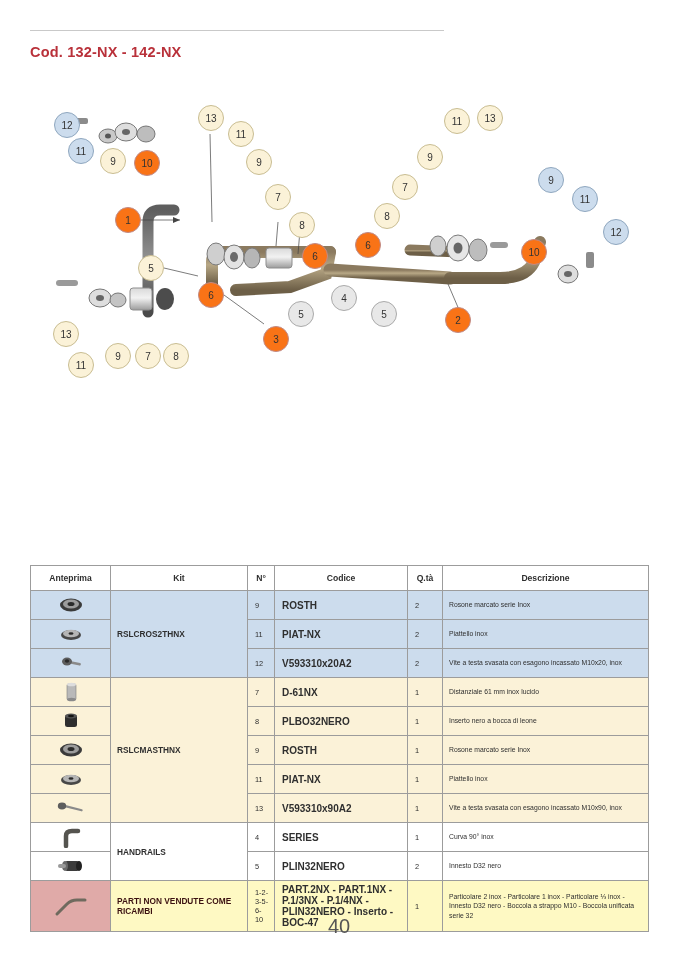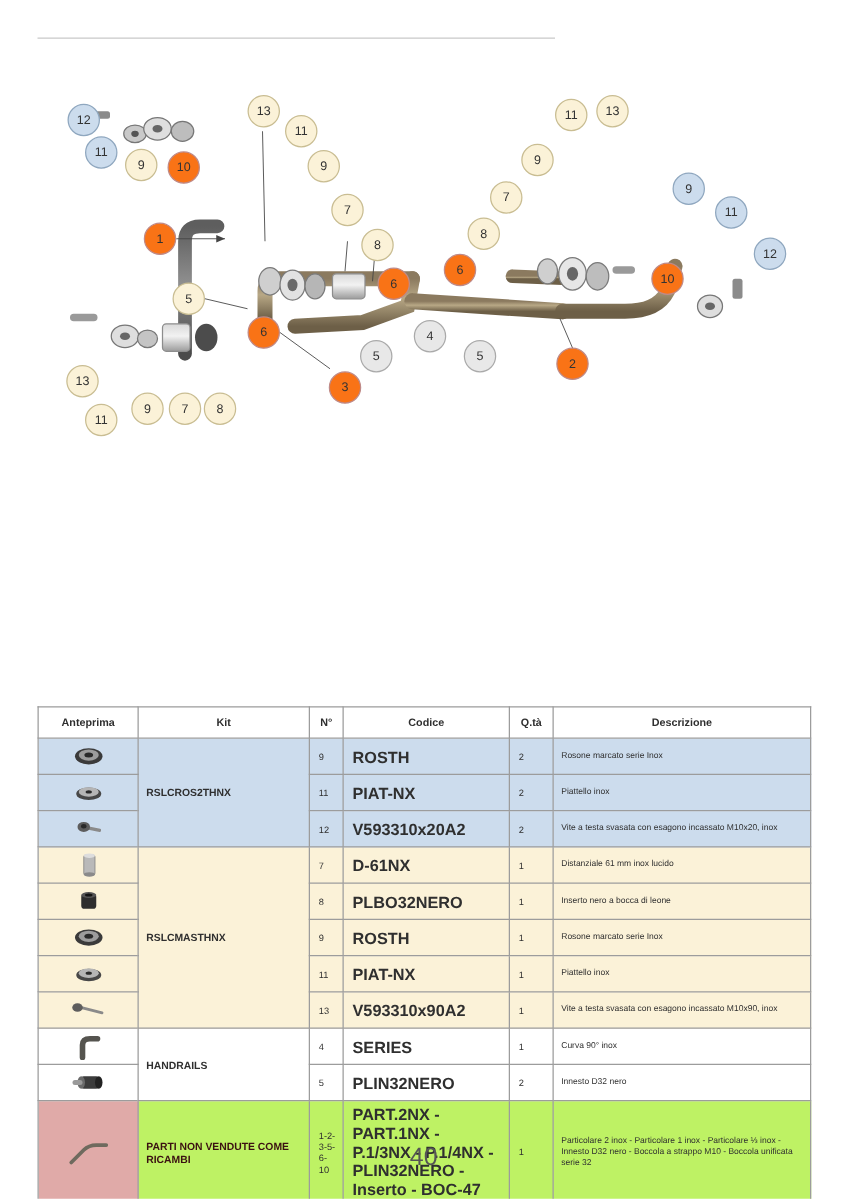--- a/index.html
+++ b/index.html
@@ -134,32 +134,32 @@
     font-size: 8.3px;
     padding: 4px 6px;
   }
   td.num, td.qta {
     text-align: left;
     padding-left: 7px;
     font-size: 7.4px;
   }
   td.code {
     font-weight: bold;
-    font-size: 13px;
+    font-size: 10px;
     padding-left: 7px;
   }
   td.desc {
     font-size: 6.8px;
     line-height: 1.35;
     padding-left: 6px;
   }
   .row-blue td { background: #ccdced; }
   .row-cream td { background: #fbf2d8; }
   .row-white td { background: #ffffff; }
-  .row-red td { background: #bef264; }
+  .row-red td { background: #fef9c3; }
   .row-red td.kit { color: #3b1111; }
   td.prev.blue { background: #ccdced; }
   td.prev.cream { background: #fbf2d8; }
   td.prev.white { background: #ffffff; }
   td.prev.red { background: #e0aaa8; }
 
   .page-number {
     position: absolute;
     left: 0;
     right: 0;
@@ -171,20 +171,21 @@
 
   .ico { display:block; margin: 0 auto; }
 </style>
 </head>
 <body>
 
 <div class="page">
 
   <div class="header">
     <div class="rule"></div>
+    <div class="code-title">Cod. 132-NX - 142-NX</div>
   </div>
 
   <div class="diagram">
     <svg width="618" height="340" viewBox="0 0 618 340">
       <defs>
         <linearGradient id="steel" x1="0" y1="0" x2="0" y2="1">
           <stop offset="0%" stop-color="#d9d9d9"></stop>
           <stop offset="45%" stop-color="#f2f2f2"></stop>
           <stop offset="100%" stop-color="#9c9c9c"></stop>
         </linearGradient>

